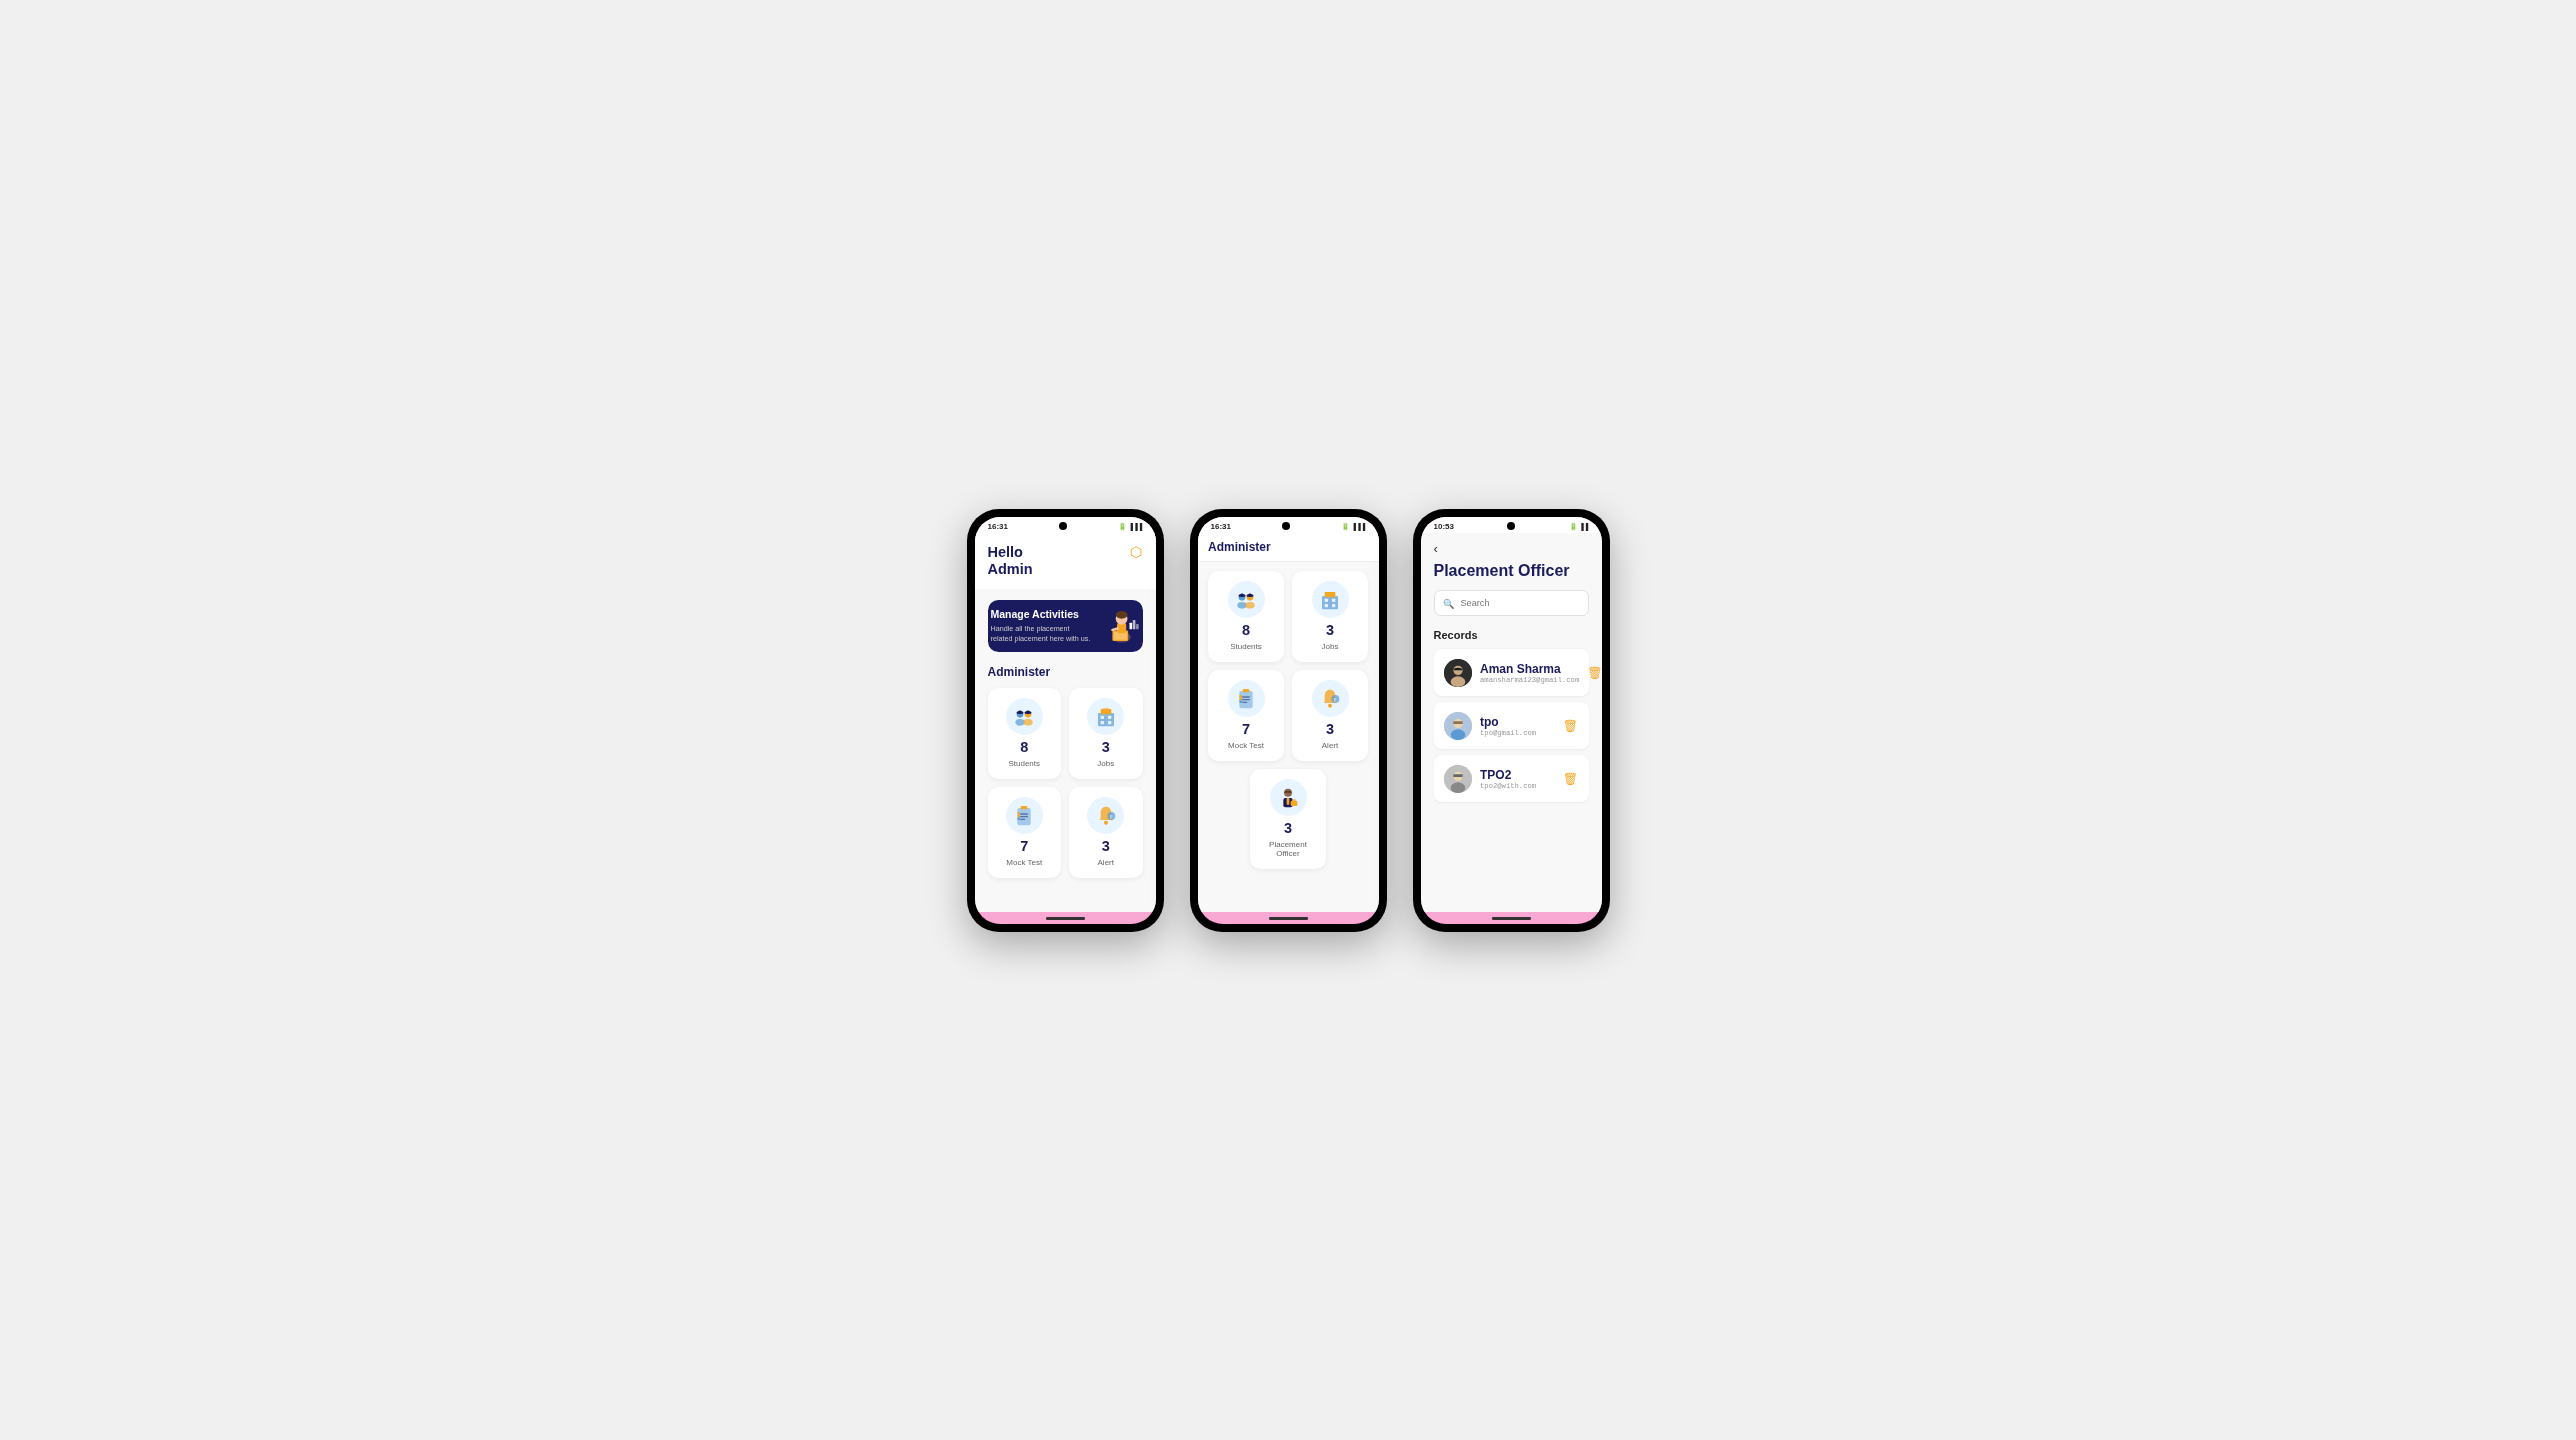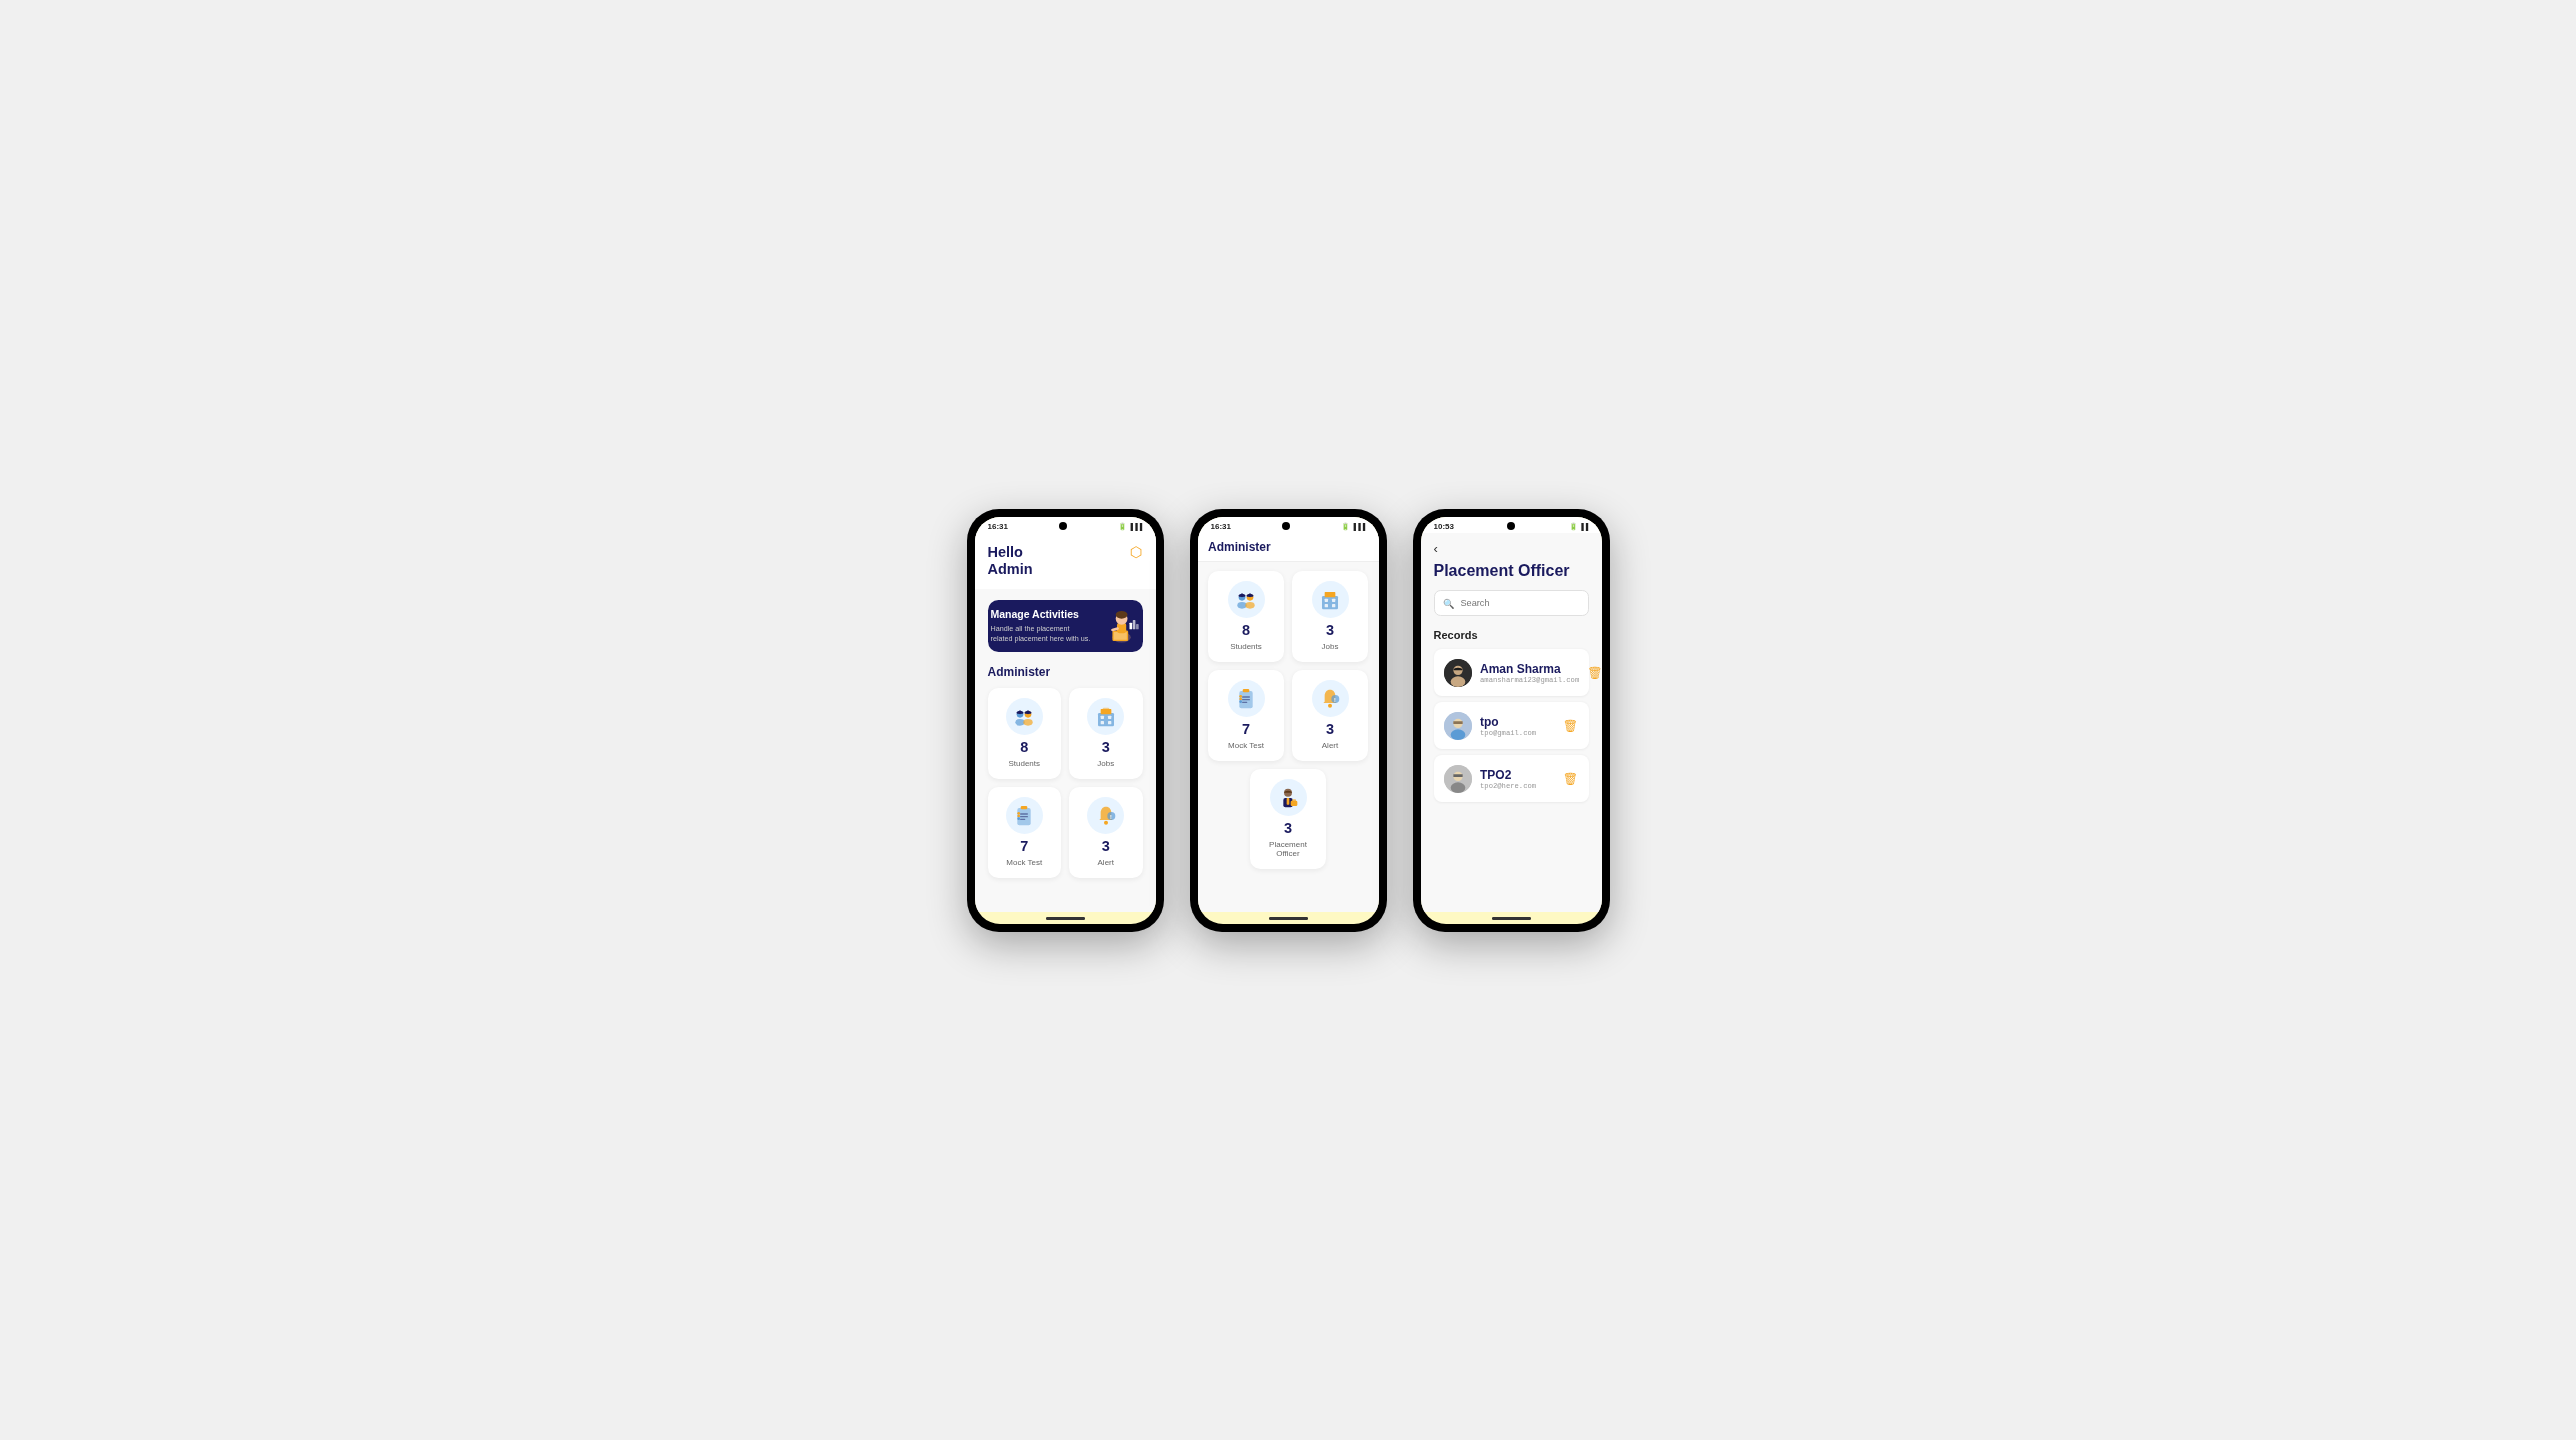--- a/index.html
+++ b/index.html
@@ -18,21 +18,21 @@
     .phone {
       background: #000;
       border-radius: 32px;
       padding: 8px;
       box-shadow: 0 13px 39px rgba(0,0,0,0.3);
       position: relative;
       width: 197px;
       flex-shrink: 0;
     }
     .phone-inner {
-      background: #fef9c3;
+      background: #f9a8d4;
       border-radius: 25px;
       overflow: hidden;
       position: relative;
       height: 407px;
       display: flex;
       flex-direction: column;
     }
     .phone-screen {
       flex: 1;
       overflow: hidden;
@@ -537,21 +537,21 @@
           <div class="record-avatar avatar-tpo2">
             <svg width="28" height="28" viewBox="0 0 42 42">
               <circle cx="21" cy="21" r="21" fill="#c0c0c0"></circle>
               <circle cx="21" cy="17" r="7" fill="#e8d5b0"></circle>
               <ellipse cx="21" cy="34" rx="11" ry="8" fill="#888"></ellipse>
               <path d="M14 14 L28 14 L28 18 L14 18 Z" fill="#666"></path>
             </svg>
           </div>
           <div class="record-info">
             <div class="record-name">TPO2</div>
-            <div class="record-email">tpo2@here.com</div>
+            <div class="record-email">tpo2@with.com</div>
           </div>
           <span class="delete-icon">🗑</span>
         </div>
       </div>
 
       <div class="bottom-indicator"></div>
     </div>
   </div>
 </div>
 

